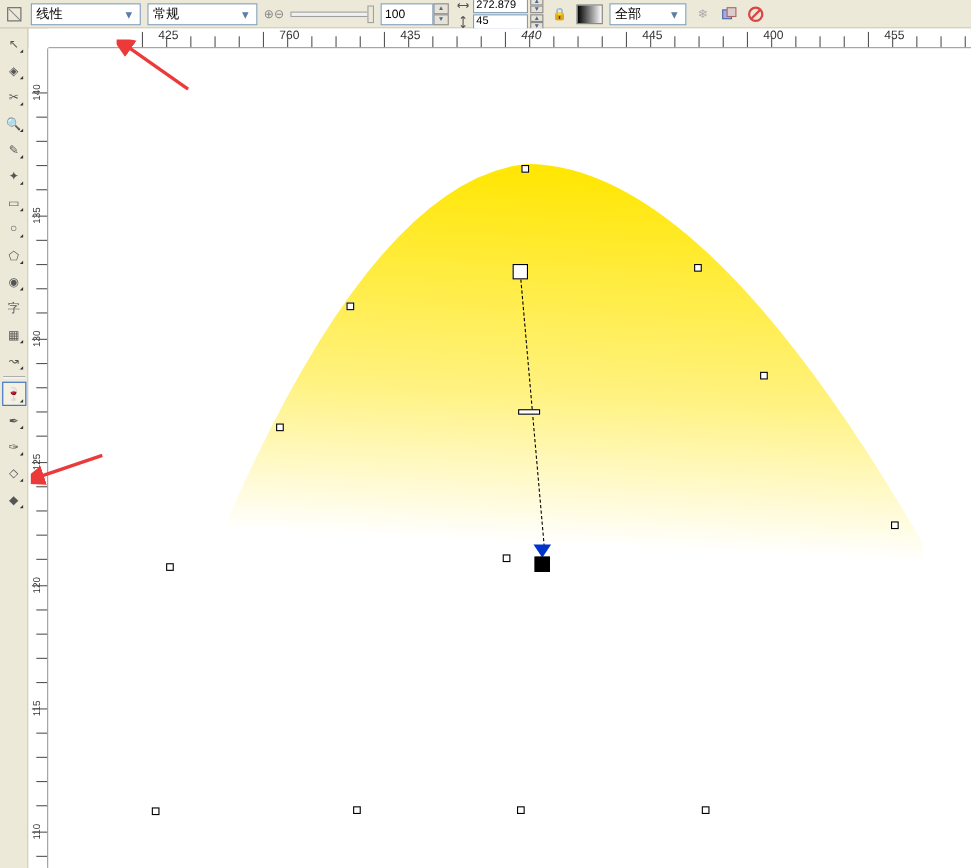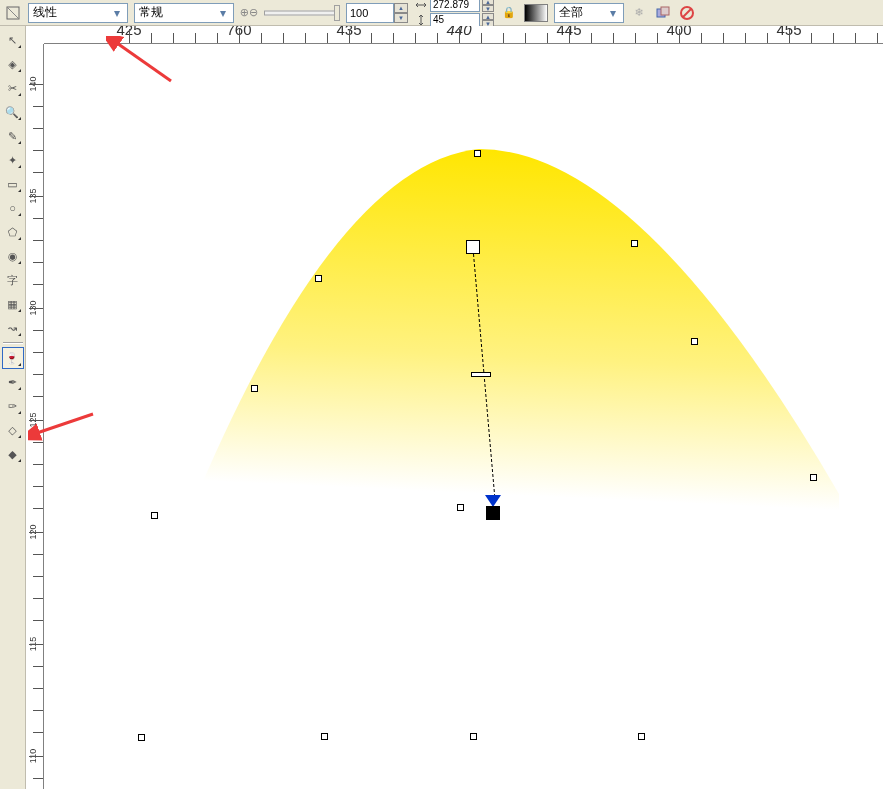--- a/index.html
+++ b/index.html
@@ -137,21 +137,21 @@
   .ruler-h {
     height:18px;
     background:#fff;
     border-bottom:1px solid #808080;
     position:relative;
     margin-left:18px;
     overflow:hidden;
   }
   .ruler-h .tick {position:absolute;bottom:0;height:10px;border-left:1px solid #555;}
   .ruler-h .tick.major{height:14px;}
-  .ruler-h .lbl{position:absolute;bottom:5px;font-size:15px;color:#333;transform:translateX(-50%);}
+  .ruler-h .lbl{position:absolute;bottom:5px;font-size:11px;color:#333;transform:translateX(-50%);margin-left:24px;}
   .below{
     flex:1;display:flex;
   }
   .ruler-v {
     width:18px;background:#fff;border-right:1px solid #808080;position:relative;overflow:hidden;
   }
   .ruler-v .tick{position:absolute;right:0;width:10px;border-top:1px solid #555;}
   .ruler-v .tick.major{width:14px;}
   .ruler-v .lbl{position:absolute;right:5px;font-size:9px;color:#333;writing-mode:vertical-rl;transform:translateY(-50%) rotate(180deg);}
   

